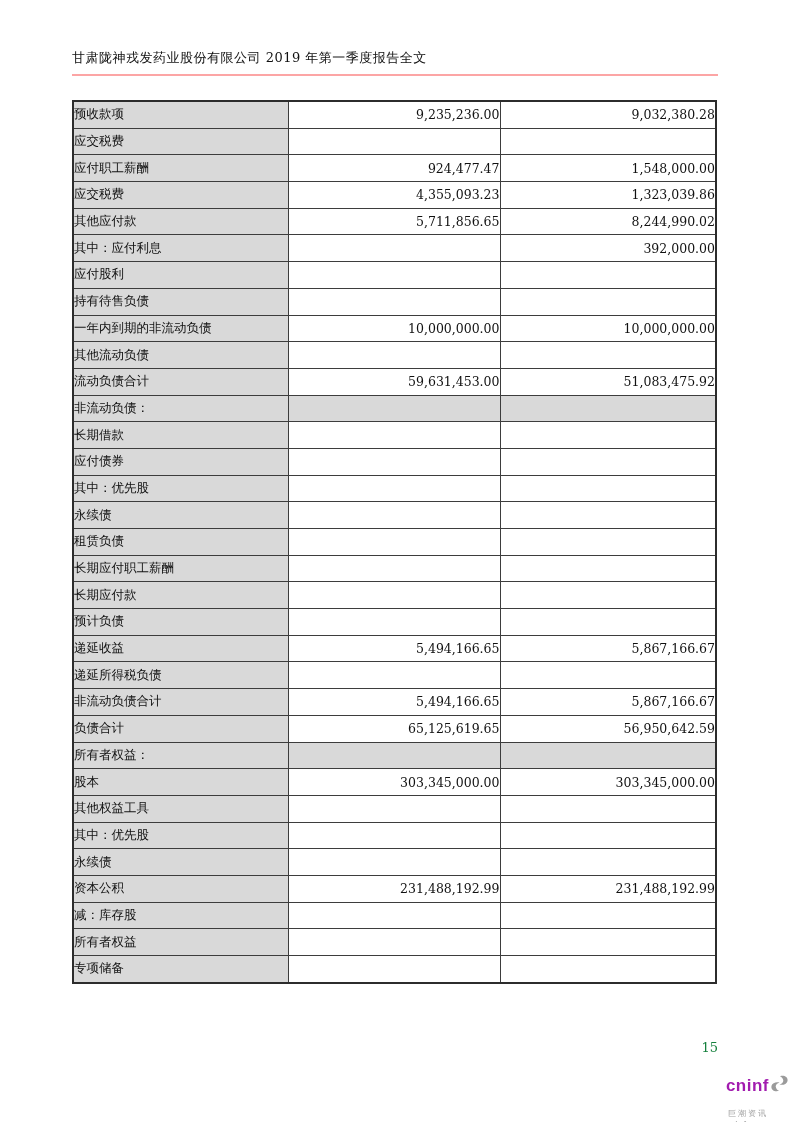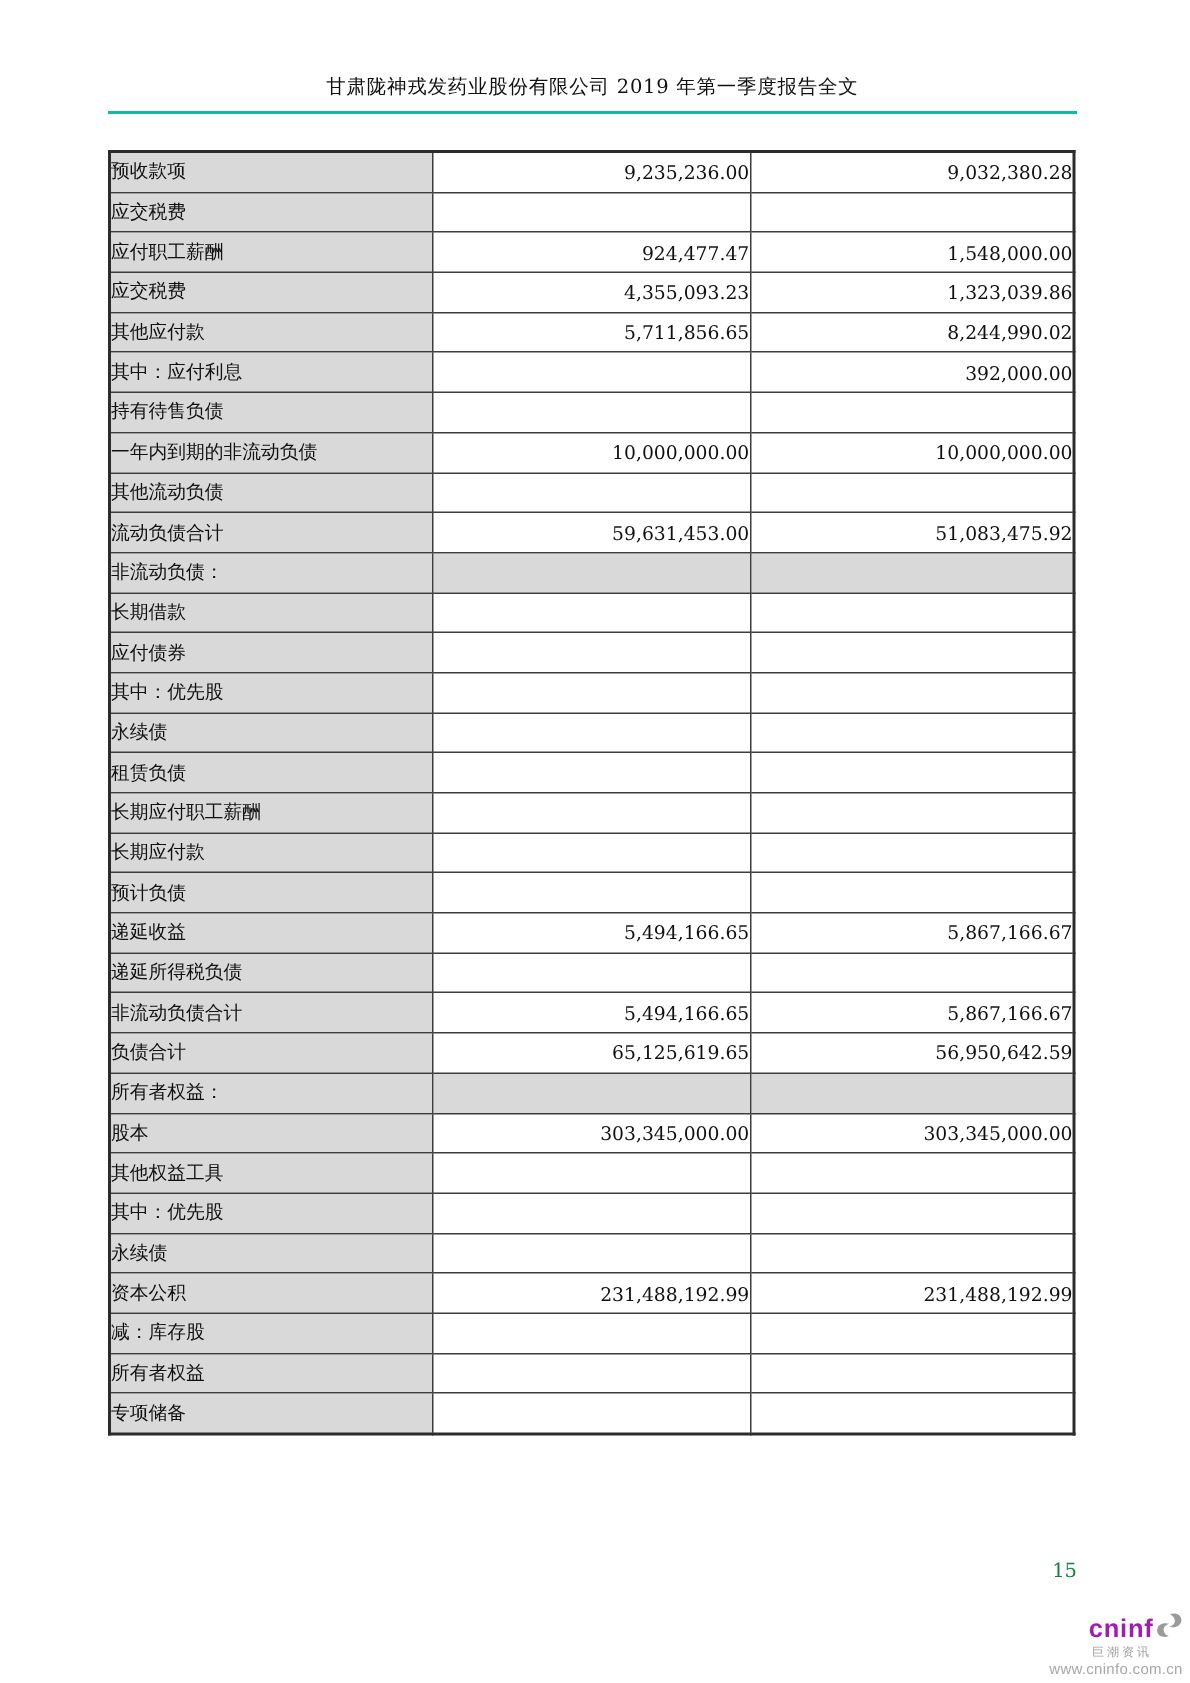--- a/index.html
+++ b/index.html
@@ -13,24 +13,24 @@
     position: relative;
     font-family: "DejaVu Serif", "Liberation Serif", serif;
     color: #111111;
     overflow: hidden;
   }
   .report-header {
     position: absolute;
     left: 72px;
     width: 646px;
     top: 49px;
-    text-align: center;
+    text-align: left;
     font-size: 13px;
     letter-spacing: 0.5px;
-    border-bottom: 2px solid #14b8a6;
+    border-bottom: 2px solid #fca5a5;
     padding-bottom: 7px;
     white-space: nowrap;
   }
   table.bs-table {
     position: absolute;
     left: 72px;
     top: 100px;
     width: 643px;
     border-collapse: collapse;
     table-layout: fixed;
@@ -83,21 +83,21 @@
     font-weight: bold;
     font-size: 17px;
     letter-spacing: 0.5px;
     color: #a21caf;
   }
   .logo-subtitle {
     font-size: 8px;
     letter-spacing: 2px;
     text-align: right;
     padding-right: 21px;
-    margin-top: 2px;
+    margin-top: 15px;
     color: #a0a0a0;
   }
   .logo-url {
     font-size: 10px;
     margin-top: 3px;
     text-align: center;
     color: #a8a8a8;
     letter-spacing: 0.2px;
   }
 </style>
@@ -135,20 +135,25 @@
       </tr>
       <tr>
         <td class="cell-label ind1">其他应付款</td>
         <td class="cell-num">5,711,856.65</td>
         <td class="cell-num">8,244,990.02</td>
       </tr>
       <tr>
         <td class="cell-label ind2">其中：应付利息</td>
         <td class="cell-num"></td>
         <td class="cell-num">392,000.00</td>
+      </tr>
+      <tr>
+        <td class="cell-label ind3">应付股利</td>
+        <td class="cell-num"></td>
+        <td class="cell-num"></td>
       </tr>
       <tr>
         <td class="cell-label ind1">持有待售负债</td>
         <td class="cell-num"></td>
         <td class="cell-num"></td>
       </tr>
       <tr>
         <td class="cell-label ind1">一年内到期的非流动负债</td>
         <td class="cell-num">10,000,000.00</td>
         <td class="cell-num">10,000,000.00</td>

